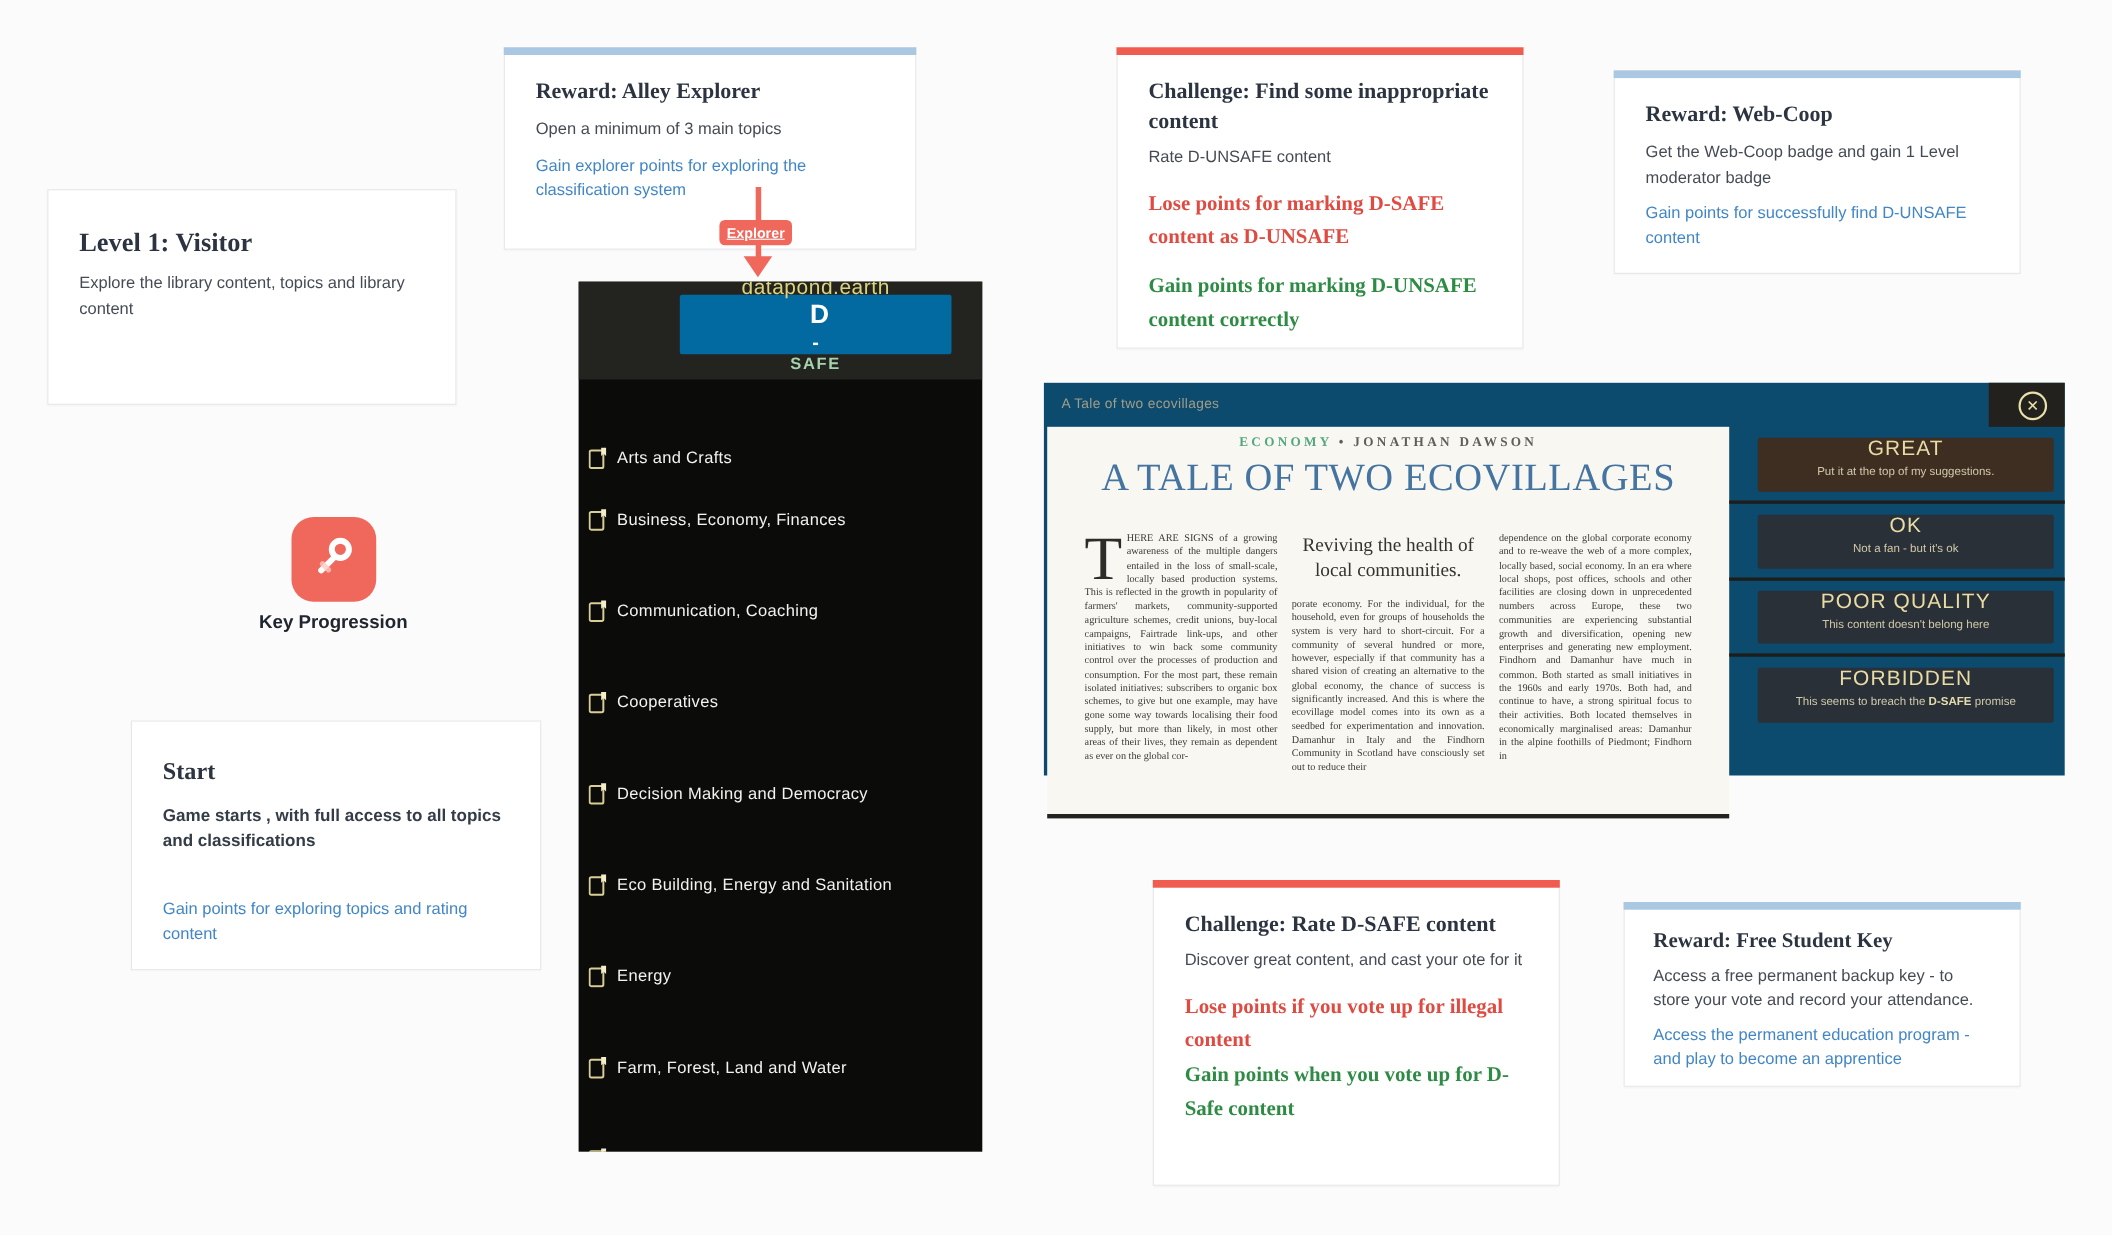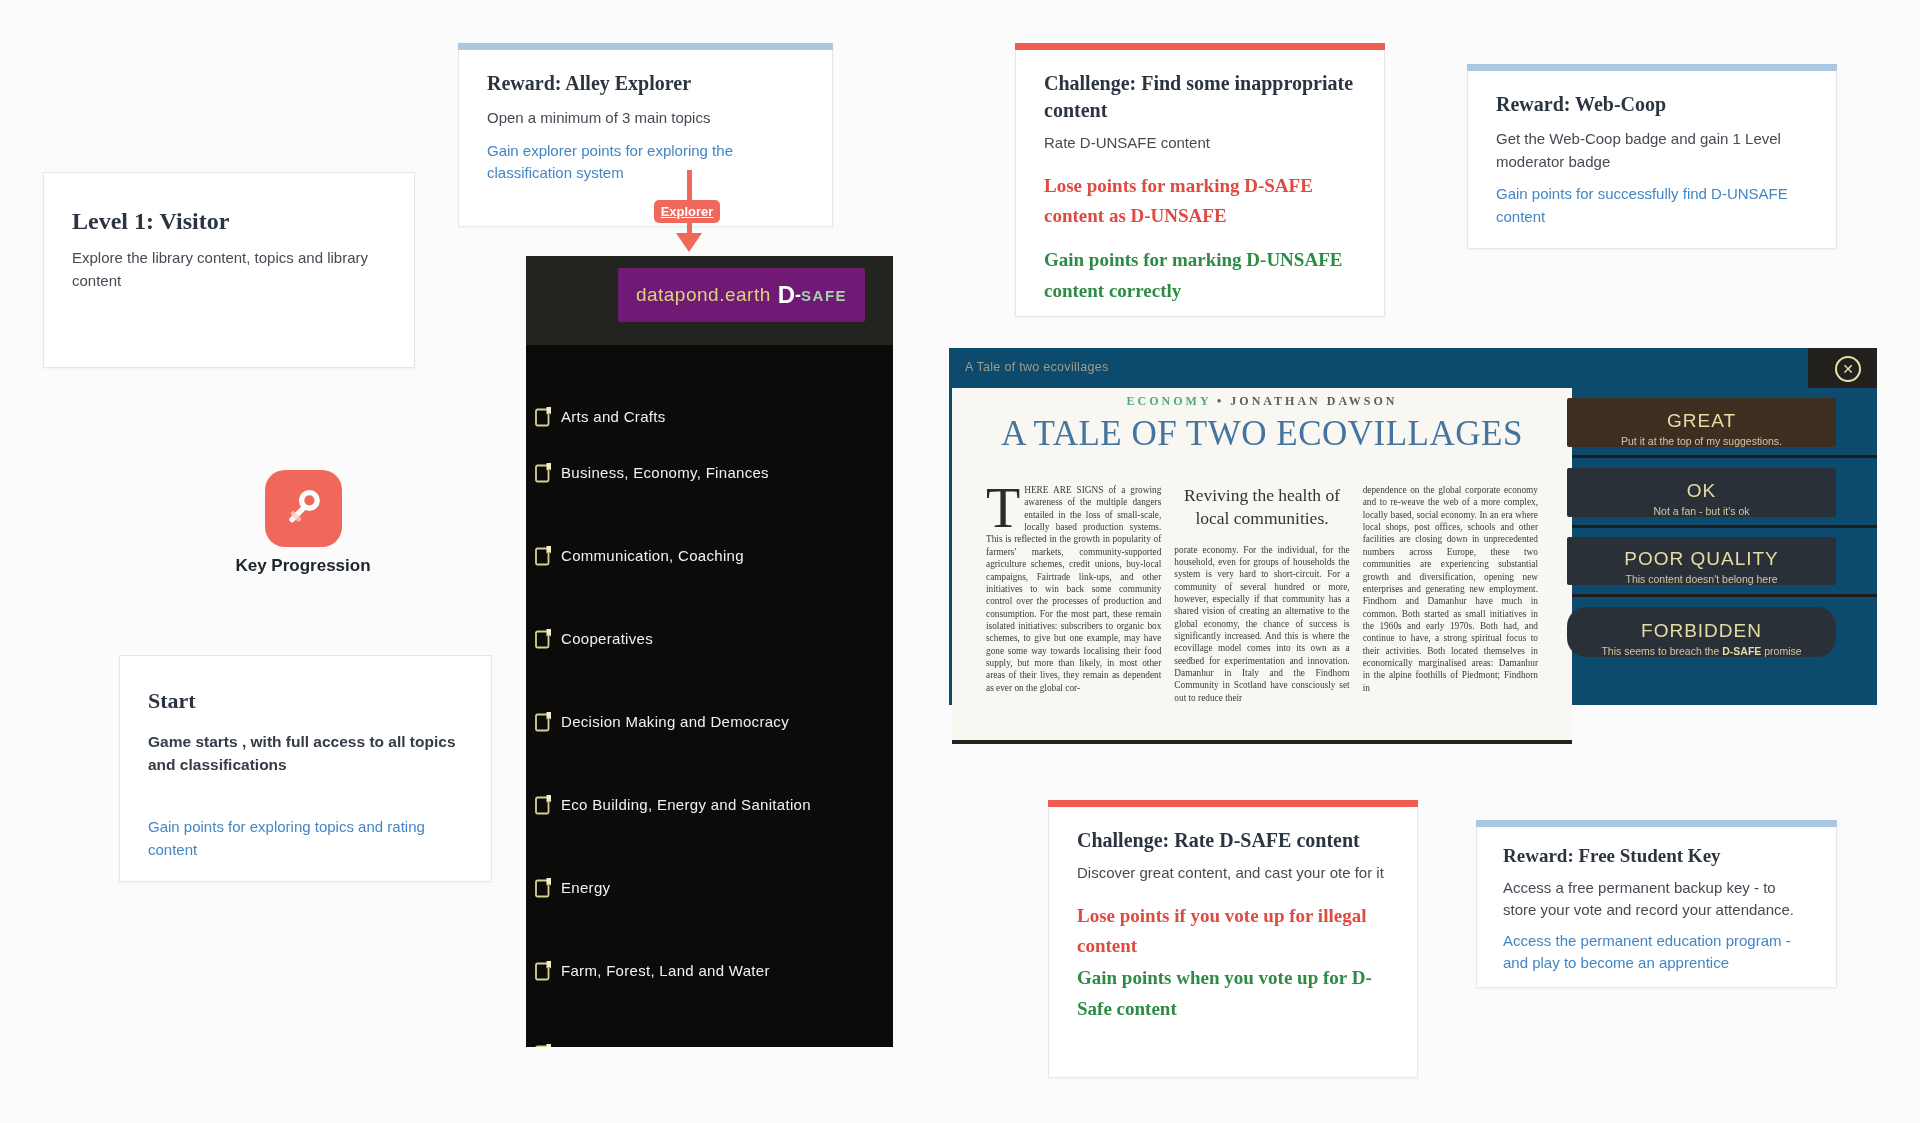--- a/index.html
+++ b/index.html
@@ -60,22 +60,22 @@
   }
 
   
   .library {
     position:absolute; left:526px; top:256px; width:367px; height:791px;
     background:#0b0b09; overflow:hidden;
   }
   .library-header { position:absolute; left:0; top:0; width:100%; height:89px; background:#232420; }
   .logo-box {
     position:absolute; left:92px; top:12px; width:247px; height:54px;
-    background:#701a75; border-radius:2px;
-    display:flex; align-items:center; justify-content:center; white-space:nowrap;
+    background:#0369a1; border-radius:2px;
+    display:flex; align-items:center; justify-content:center; white-space:nowrap;flex-direction:column;
   }
   .logo-site { color:#dcd47d; font-size:19px; letter-spacing:.5px; }
   .logo-d    { color:#ffffff; font-size:24px; font-weight:700; margin-left:7px; }
   .logo-dash { color:#ffffff; font-size:18px; font-weight:700; }
   .logo-safe { color:#a6d2ae; font-size:15px; font-weight:700; letter-spacing:1.5px; }
   .topic-item {
     position:absolute; left:9px; width:350px; height:24px;
     display:flex; align-items:center; gap:9px; cursor:pointer;
   }
   .topic-label { color:#f2f2f0; font-size:15px; letter-spacing:.3px; }
@@ -121,30 +121,30 @@
   .dropcap {
     float:left; font-size:56px; line-height:.8; padding:2px 4px 0 0;
     font-family:"Liberation Serif","DejaVu Serif",serif; color:#2e2c28;
   }
   .pullquote {
     font-size:17.5px; line-height:1.3; text-align:center; color:#35332e;
     margin-bottom:14px; font-family:"Liberation Serif","DejaVu Serif",serif;
   }
   .rate-sep { position:absolute; left:623px; width:305px; height:3px; background:#1d1d19; }
   .rate-btn {
-    position:absolute; left:618px; width:269px;
-    display:flex; flex-direction:column; align-items:center; justify-content:flex-end;
+    position:absolute; left:649px; width:269px;
+    display:flex; flex-direction:column; align-items:center; justify-content:flex-start;
     cursor:pointer; border-radius:2px;
   }
   .rate-btn .rl { font-size:19px; letter-spacing:1px; color:#e8dca4; }
   .rate-btn .rd { font-size:10.5px; color:#cfc9a8; margin-top:3px; }
   .rate-great { top:50px; height:49px; background:#3e2d21; }
   .rate-ok    { top:120px; height:49px; background:#2a3037; }
   .rate-poor  { top:189px; height:48px; background:#2a3037; }
-  .rate-forb  { top:259px; height:50px; background:#2a3037;border-radius:19px; }
+  .rate-forb  { top:259px; height:50px; background:#2a3037; }
   .rd b { color:#e4dcab; }
 </style>
 </head>
 <body>
 
 <div class="card" style="left:43px; top:172px; width:372px; height:196px; padding-top:32px;">
   <div class="card-title big">Level 1: Visitor</div>
   <div class="card-body">Explore the library content, topics and library content</div>
 </div>
 

